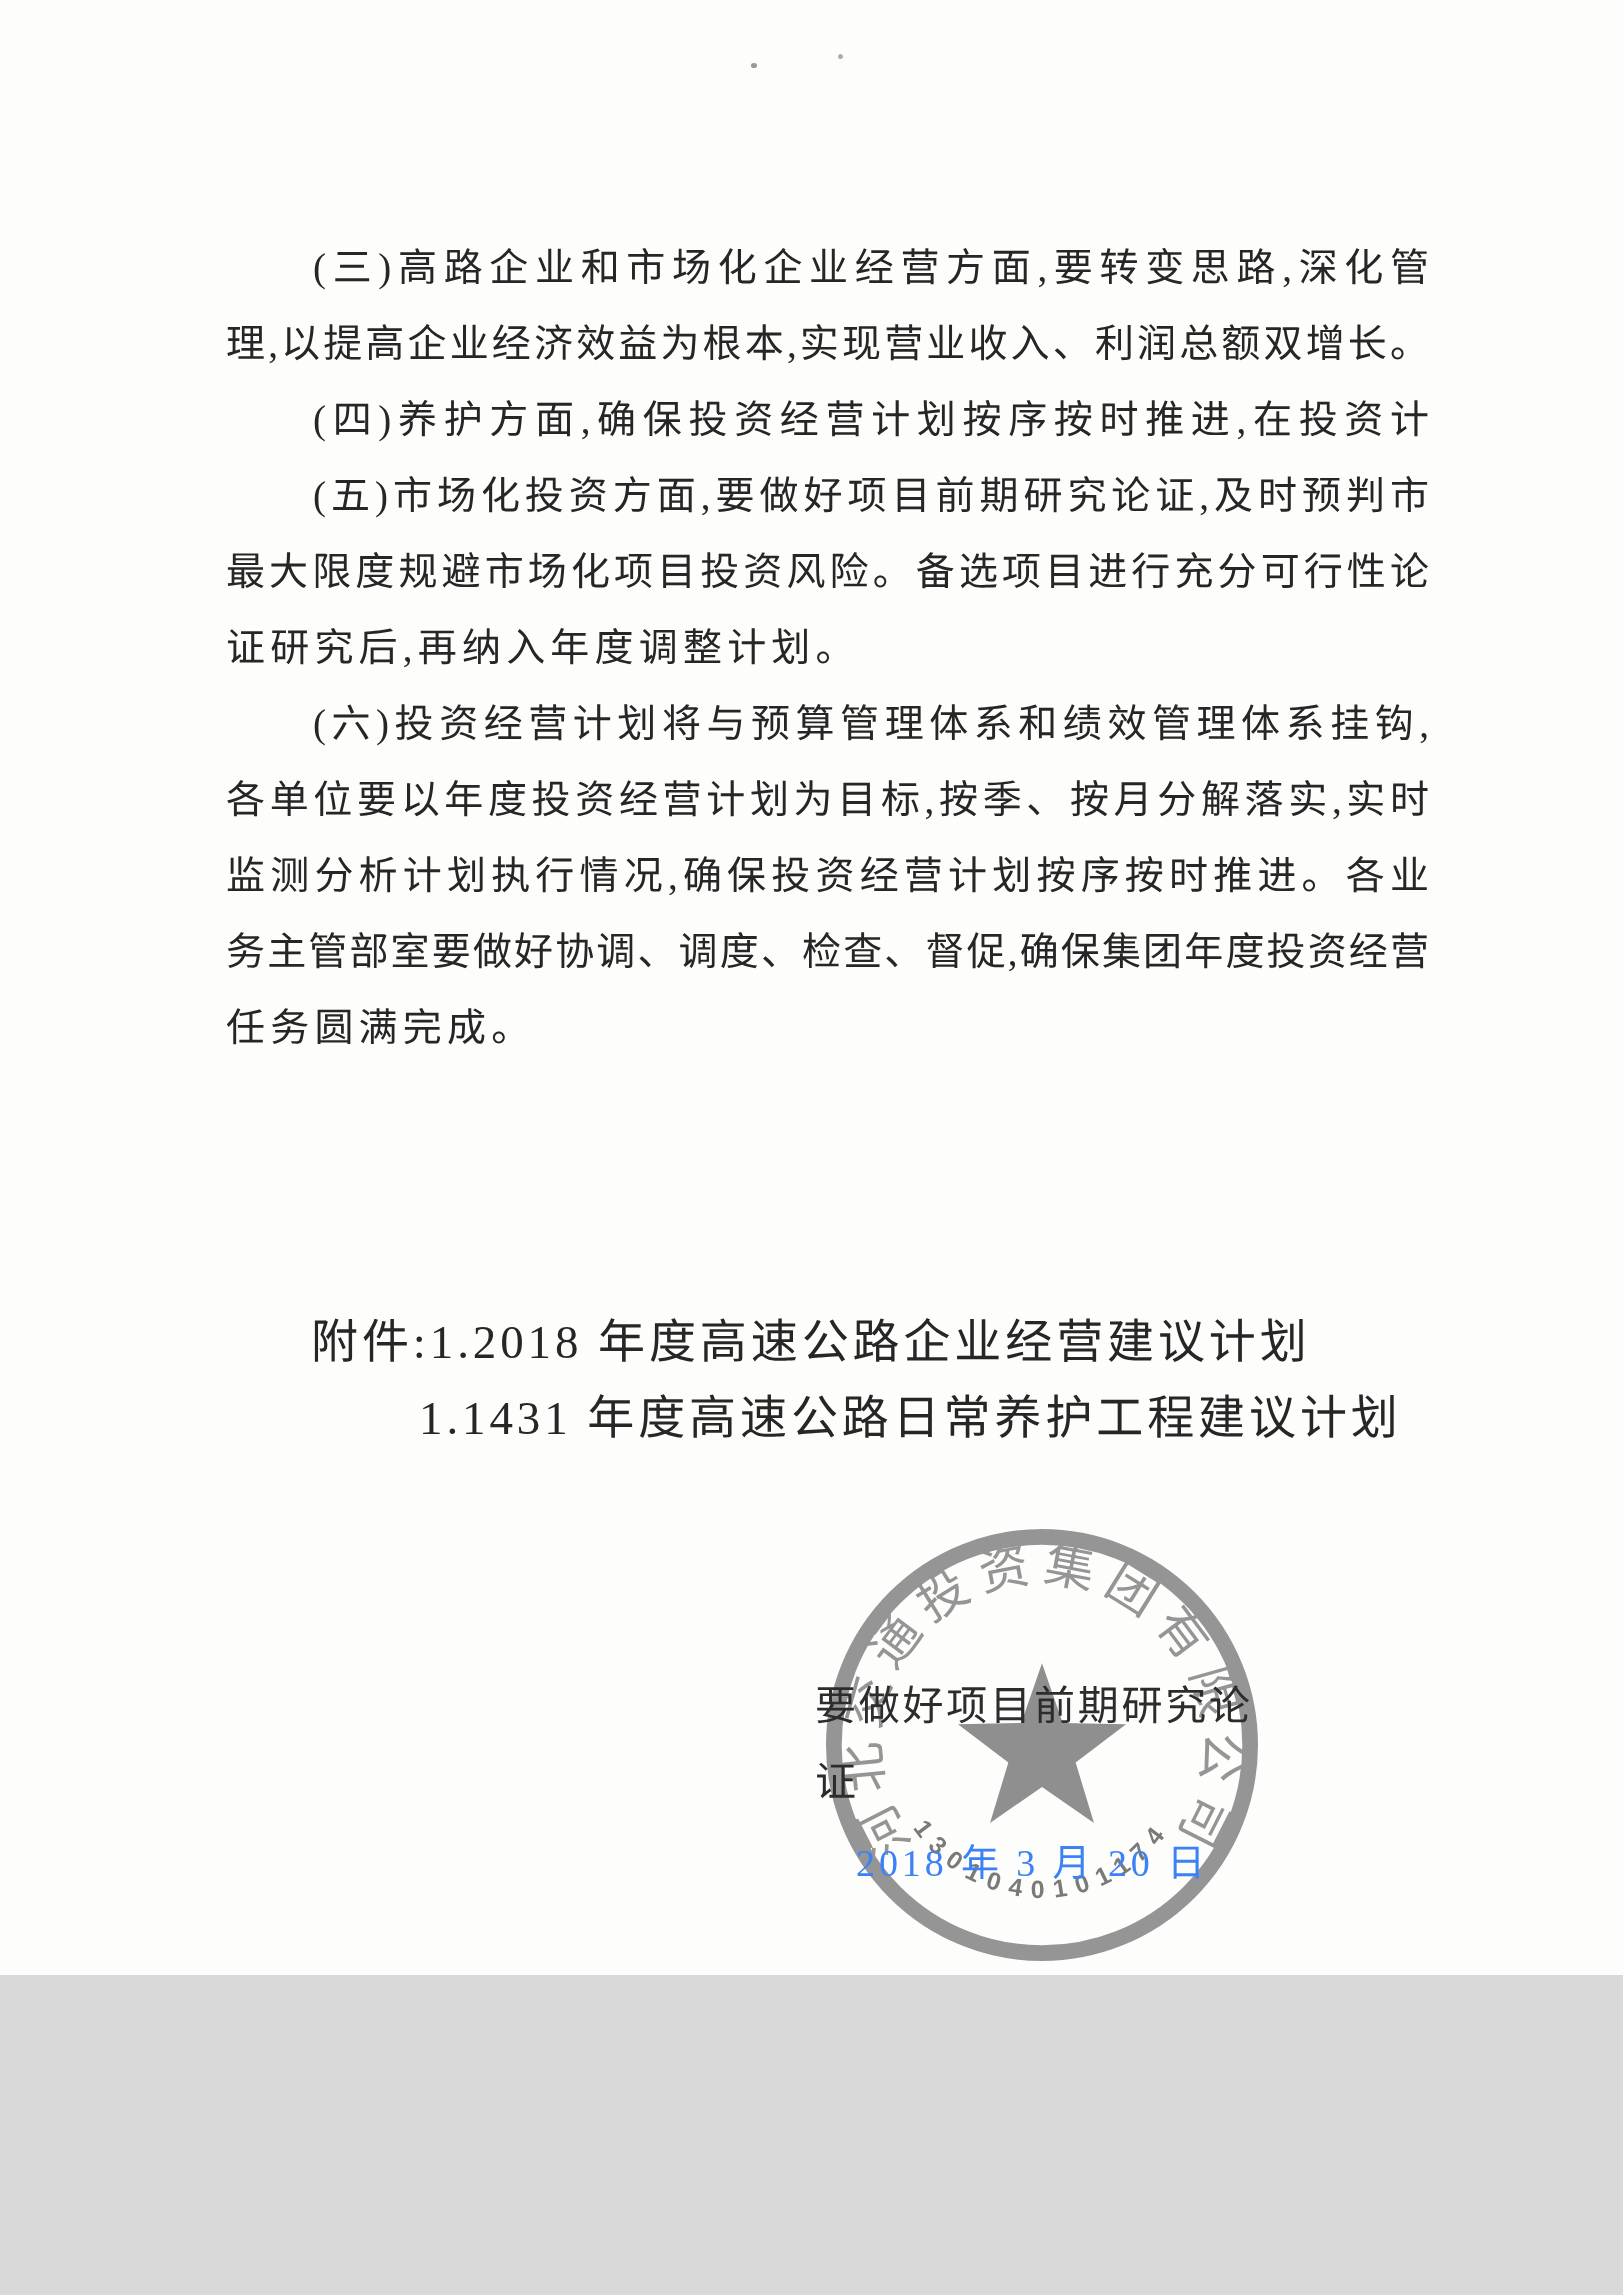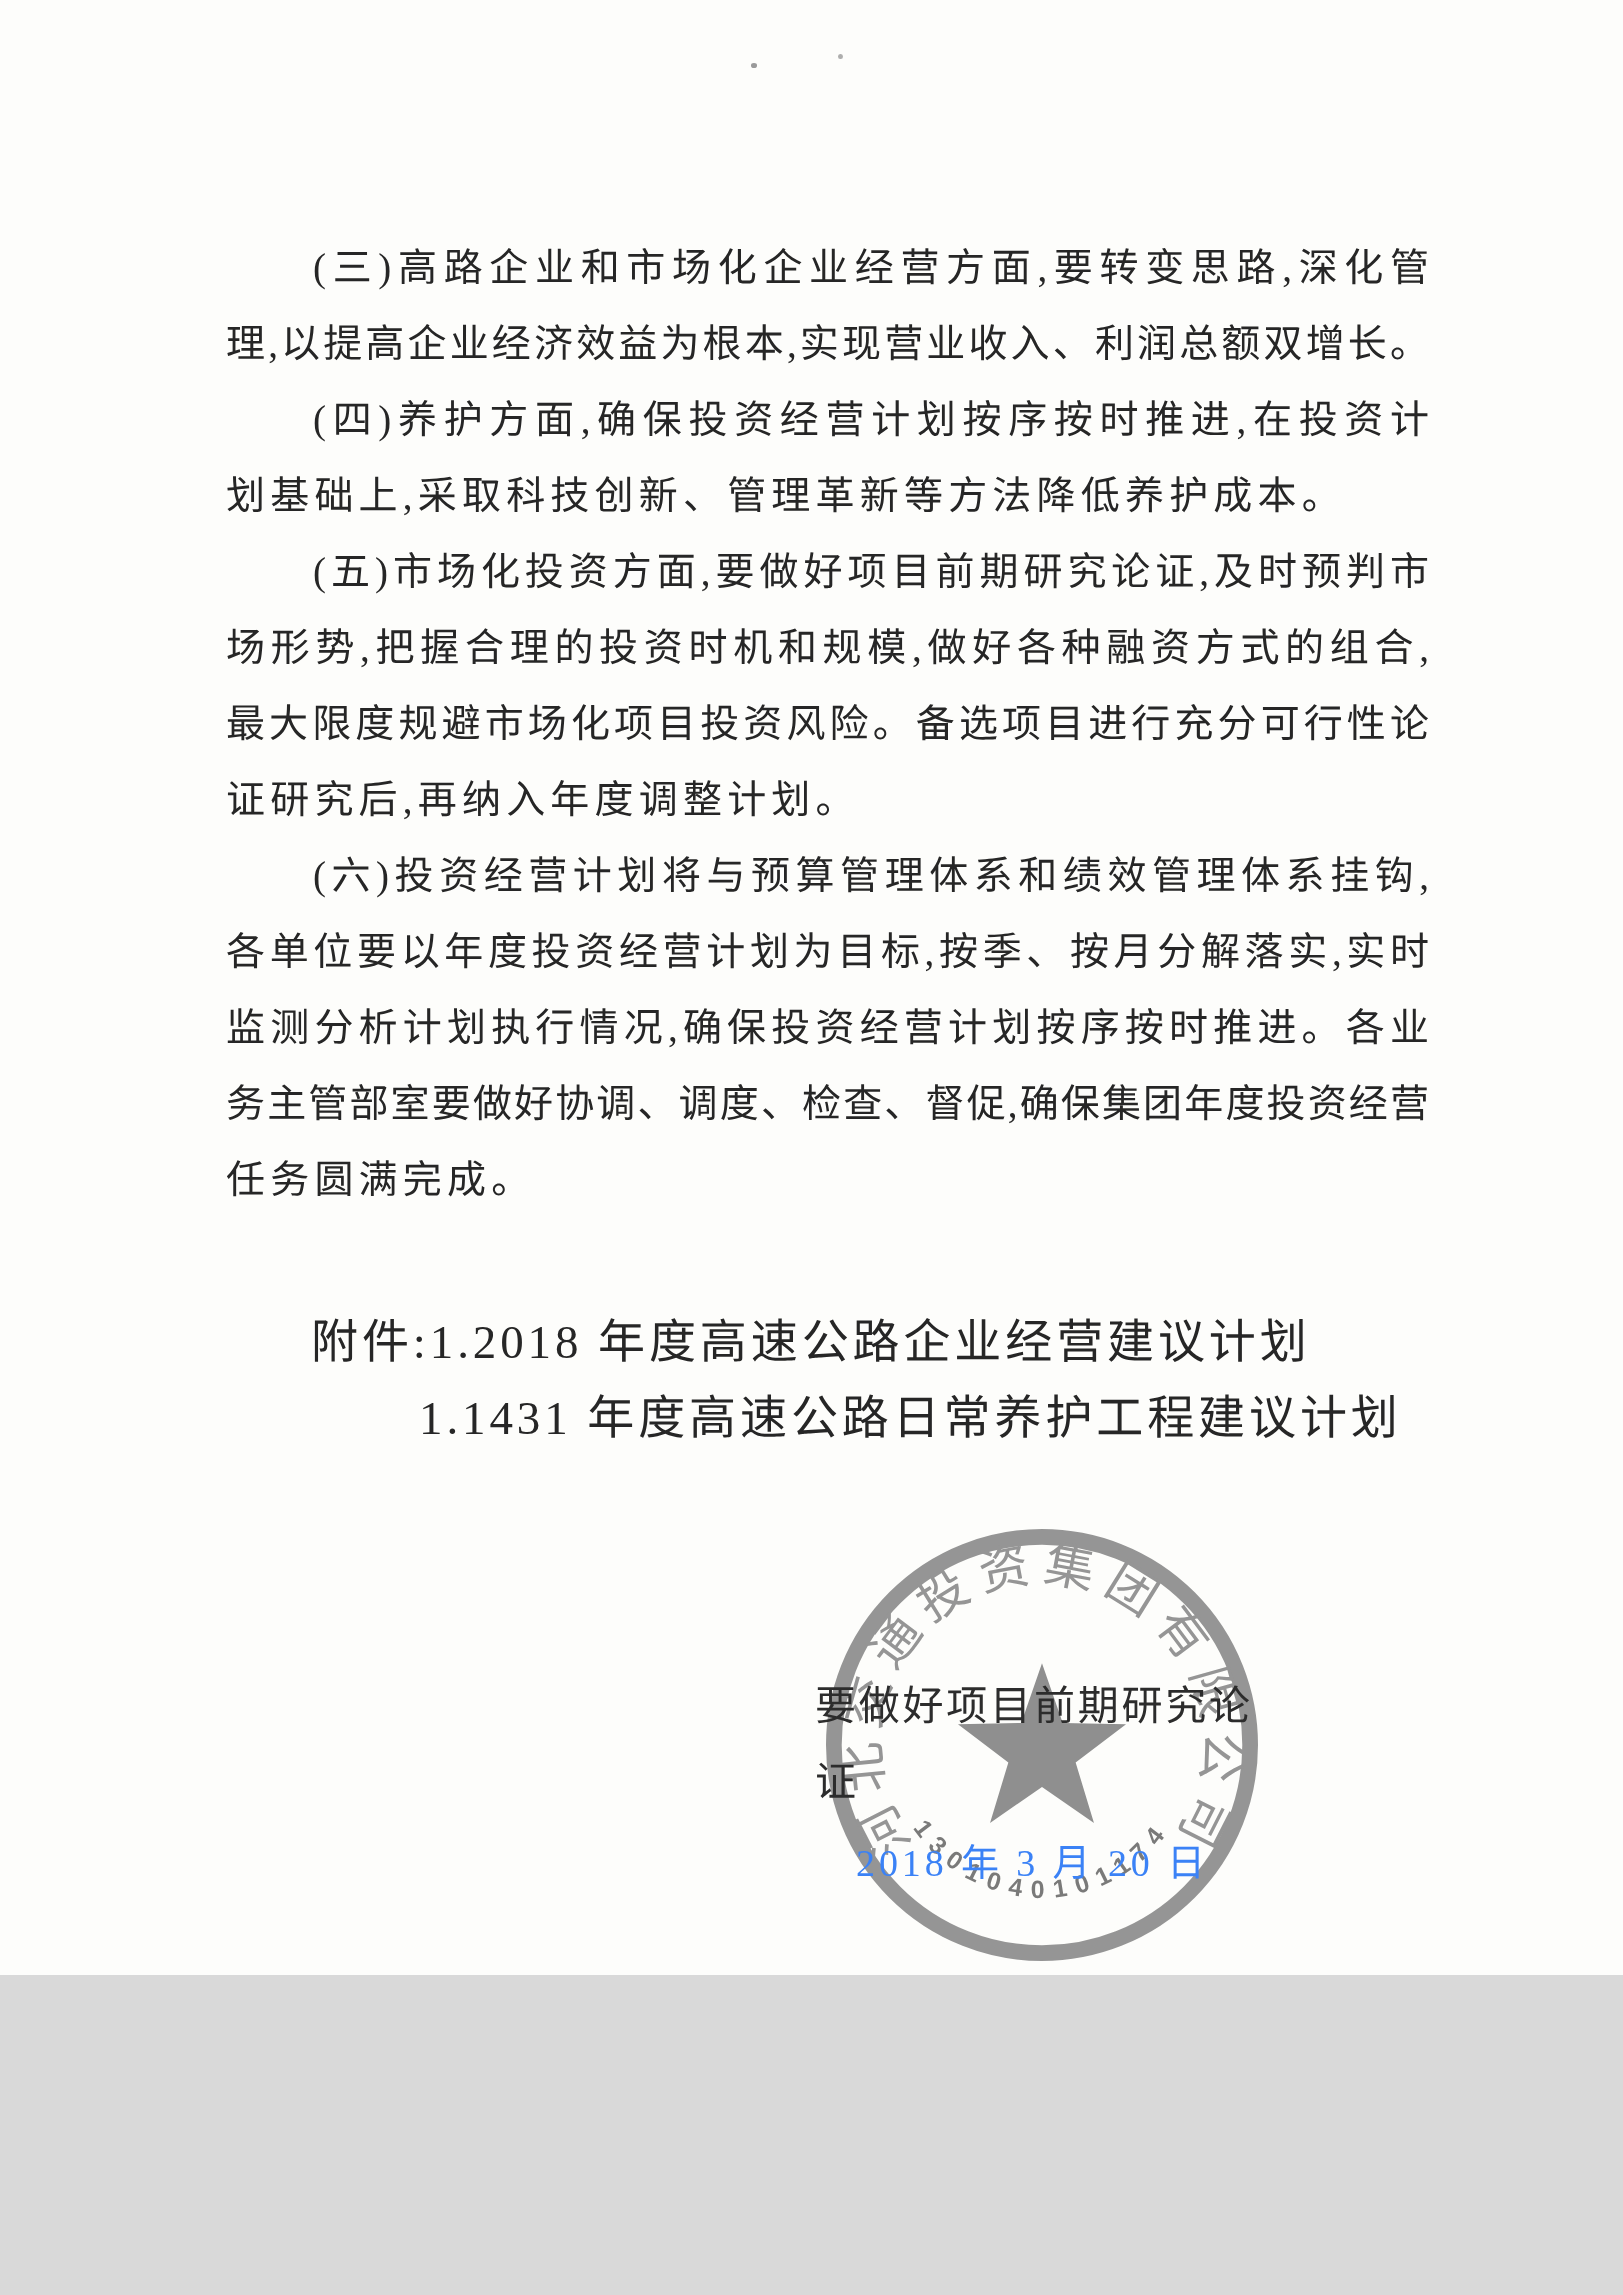--- a/index.html
+++ b/index.html
@@ -57,23 +57,21 @@
 
 <div class="page">
 
   <div class="speck a"></div>
   <div class="speck b"></div>
 
   <div class="body-text">
     <span class="line fill indent">(三)高路企业和市场化企业经营方面,要转变思路,深化管</span>
     <span class="line fill">理,以提高企业经济效益为根本,实现营业收入、利润总额双增长。</span>
     <span class="line fill indent">(四)养护方面,确保投资经营计划按序按时推进,在投资计</span>
-    <span class="line short">划基础上,采取科技创新、管理革新等方法降低养护成本。</span>
     <span class="line fill indent">(五)市场化投资方面,要做好项目前期研究论证,及时预判市</span>
-    <span class="line fill">场形势,把握合理的投资时机和规模,做好各种融资方式的组合,</span>
     <span class="line fill">最大限度规避市场化项目投资风险。备选项目进行充分可行性论</span>
     <span class="line short">证研究后,再纳入年度调整计划。</span>
     <span class="line fill indent">(六)投资经营计划将与预算管理体系和绩效管理体系挂钩,</span>
     <span class="line fill">各单位要以年度投资经营计划为目标,按季、按月分解落实,实时</span>
     <span class="line fill">监测分析计划执行情况,确保投资经营计划按序按时推进。各业</span>
     <span class="line fill">务主管部室要做好协调、调度、检查、督促,确保集团年度投资经营</span>
     <span class="line short">任务圆满完成。</span>
   </div>
 
   <div class="attachments">

